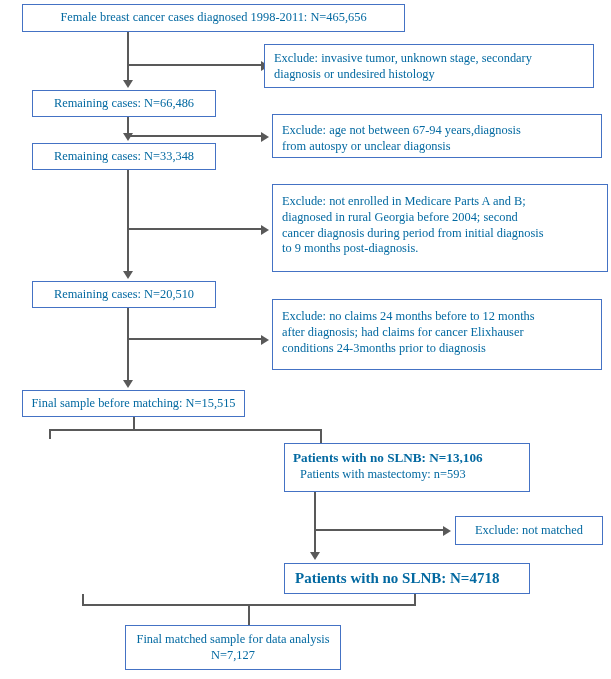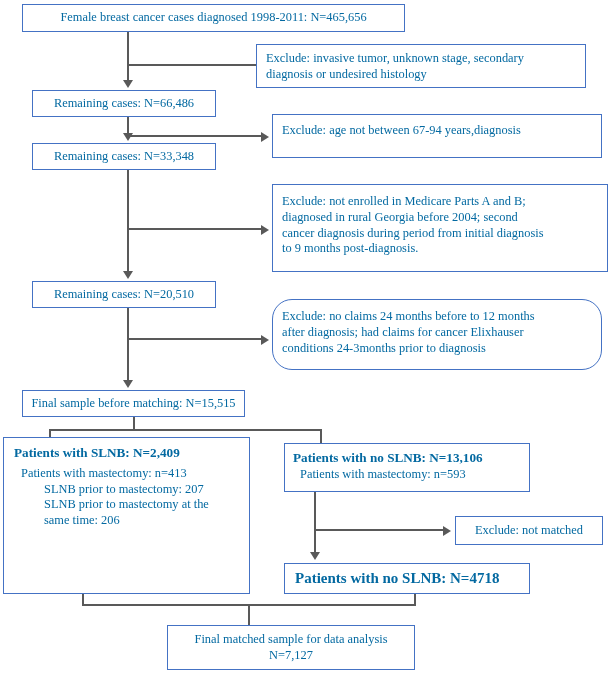--- a/index.html
+++ b/index.html
@@ -92,64 +92,58 @@
   </div>
 
   <div class="box center" style="left:32px; top:281px; width:184px; height:27px;">
     <span class="ln">Remaining cases: N=20,510</span>
   </div>
 
   <div class="box center" style="left:22px; top:390px; width:223px; height:27px;">
     <span class="ln">Final sample before matching: N=15,515</span>
   </div>
 
-  <div class="box left" style="left:256px; top:44px; width:330px; height:44px;">
+  <div class="box left" style="left:264px; top:44px; width:330px; height:44px;">
     <span class="ln">Exclude: invasive tumor, unknown stage, secondary</span>
     <span class="ln">diagnosis or undesired histology</span>
   </div>
 
   <div class="box left" style="left:272px; top:114px; width:330px; height:44px; padding-top:8px;">
     <span class="ln">Exclude: age not between 67-94 years,diagnosis</span>
+    <span class="ln">from autospy or unclear diagonsis</span>
   </div>
 
   <div class="box left" style="left:272px; top:184px; width:336px; height:88px; padding-top:9px;">
     <span class="ln">Exclude: not enrolled in Medicare Parts A and B;</span>
     <span class="ln">diagnosed in rural Georgia before 2004; second</span>
     <span class="ln">cancer diagnosis during period from initial diagnosis</span>
     <span class="ln">to 9 months post-diagnosis.</span>
   </div>
 
-  <div class="box left" style="left:272px; top:299px; width:330px; height:71px; padding-top:9px;border-radius:20px;">
+  <div class="box left" style="left:272px; top:299px; width:330px; height:71px; padding-top:9px;">
     <span class="ln">Exclude: no claims 24 months before to 12 months</span>
     <span class="ln">after diagnosis; had claims for cancer Elixhauser</span>
     <span class="ln">conditions 24-3months prior to diagnosis</span>
   </div>
 
   <div class="box center" style="left:455px; top:516px; width:148px; height:29px;justify-content:center;">
     <span class="ln">Exclude: not matched</span>
   </div>
 
-  <div class="box left" style="left:3px; top:437px; width:247px; height:157px; padding:7px 8px 0 10px;">
-    <span class="ln bold" style="font-size:13.2px;">Patients with SLNB: N=2,409</span>
-    <span class="ln ind1" style="padding-top:4px;">Patients with mastectomy: n=413</span>
-    <span class="ln ind2">SLNB prior to mastectomy: 207</span>
-    <span class="ln ind2b">SLNB prior to mastectomy at the</span>
-    <span class="ln ind2b">same time: 206</span>
-  </div>
 
   <div class="box left" style="left:284px; top:443px; width:246px; height:49px; padding:6px 6px 0 8px;">
     <span class="ln bold" style="font-size:13.2px;">Patients with no SLNB: N=13,106</span>
     <span class="ln ind1">Patients with mastectomy: n=593</span>
   </div>
 
   <div class="box left" style="left:284px; top:563px; width:246px; height:31px; display:flex; align-items:center; padding:0 0 0 10px;">
     <span class="ln bold" style="font-size:15px;">Patients with no SLNB: N=4718</span>
   </div>
 
-  <div class="box center" style="left:125px; top:625px; width:248px; height:45px; flex-direction:column;margin-left:42px;">
+  <div class="box center" style="left:125px; top:625px; width:216px; height:45px; flex-direction:column;">
     <span class="ln">Final matched sample for data analysis</span>
     <span class="ln">N=7,127</span>
   </div>
 
   <div class="conn vline" style="left:127px; top:32px; height:50px;"></div>
   <div class="arrow-down" style="left:123px; top:80px;"></div>
 
   <div class="conn hline" style="left:127px; top:64px; width:136px;"></div>
   <div class="arrow-right" style="left:261px; top:61px;"></div>
 

